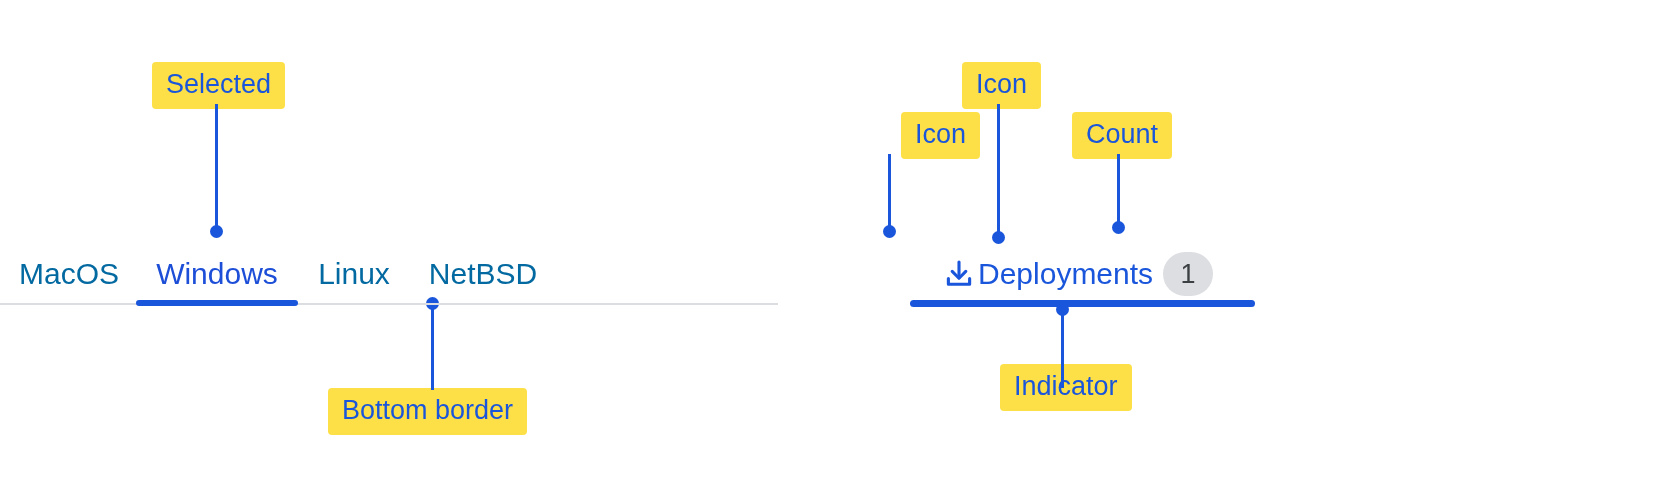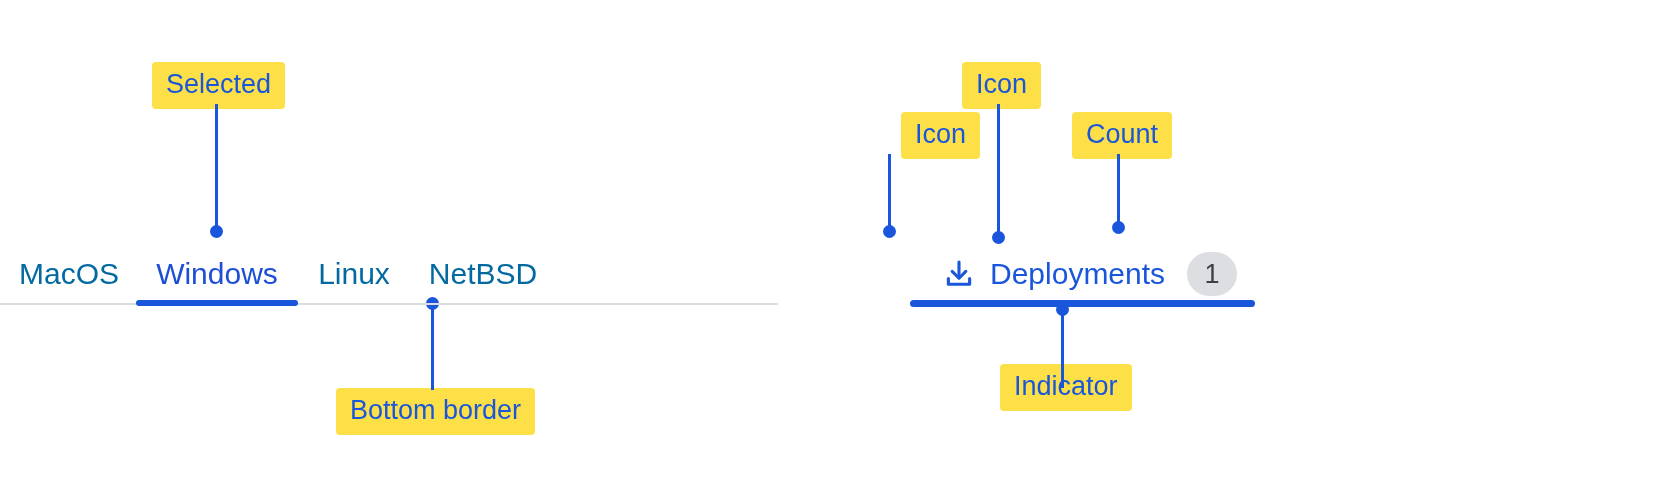--- a/index.html
+++ b/index.html
@@ -88,21 +88,21 @@
   #right-tab {
     position: absolute;
     left: 910px;
     top: 245px;
     height: 60px;
   }
   #right-tab .tab-row {
     display: flex;
     align-items: center;
     height: 58px;
-    gap: 14px;
+    gap: 2px;
     padding-left: 32px;
     cursor: pointer;
     user-select: none;
   }
   #right-tab .download-icon {
     width: 34px;
     height: 34px;
     display: block;
     flex: none;
   }
@@ -134,21 +134,21 @@
     background: #1a56db;
   }
 </style>
 </head>
 <body>
 
 <div class="callout" style="left:152px; top:62px;">Selected</div>
 <div class="connector" style="left:215px; top:104px; height:128px;"></div>
 <div class="dot" style="left:210px; top:225px;"></div>
 
-<div class="callout" style="left:336px; top:388px;">Bottom border</div>
+<div class="callout" style="left:328px; top:388px;">Bottom border</div>
 <div class="connector" style="left:431px; top:308px; height:82px;"></div>
 <div class="dot" style="left:426px; top:297px;"></div>
 
 <div class="callout" style="left:901px; top:112px;">Icon</div>
 <div class="connector" style="left:888px; top:154px; height:78px;"></div>
 <div class="dot" style="left:883px; top:225px;"></div>
 
 <div class="callout" style="left:962px; top:62px;">Icon</div>
 <div class="connector" style="left:997px; top:104px; height:128px;"></div>
 <div class="dot" style="left:992px; top:231px;"></div>

